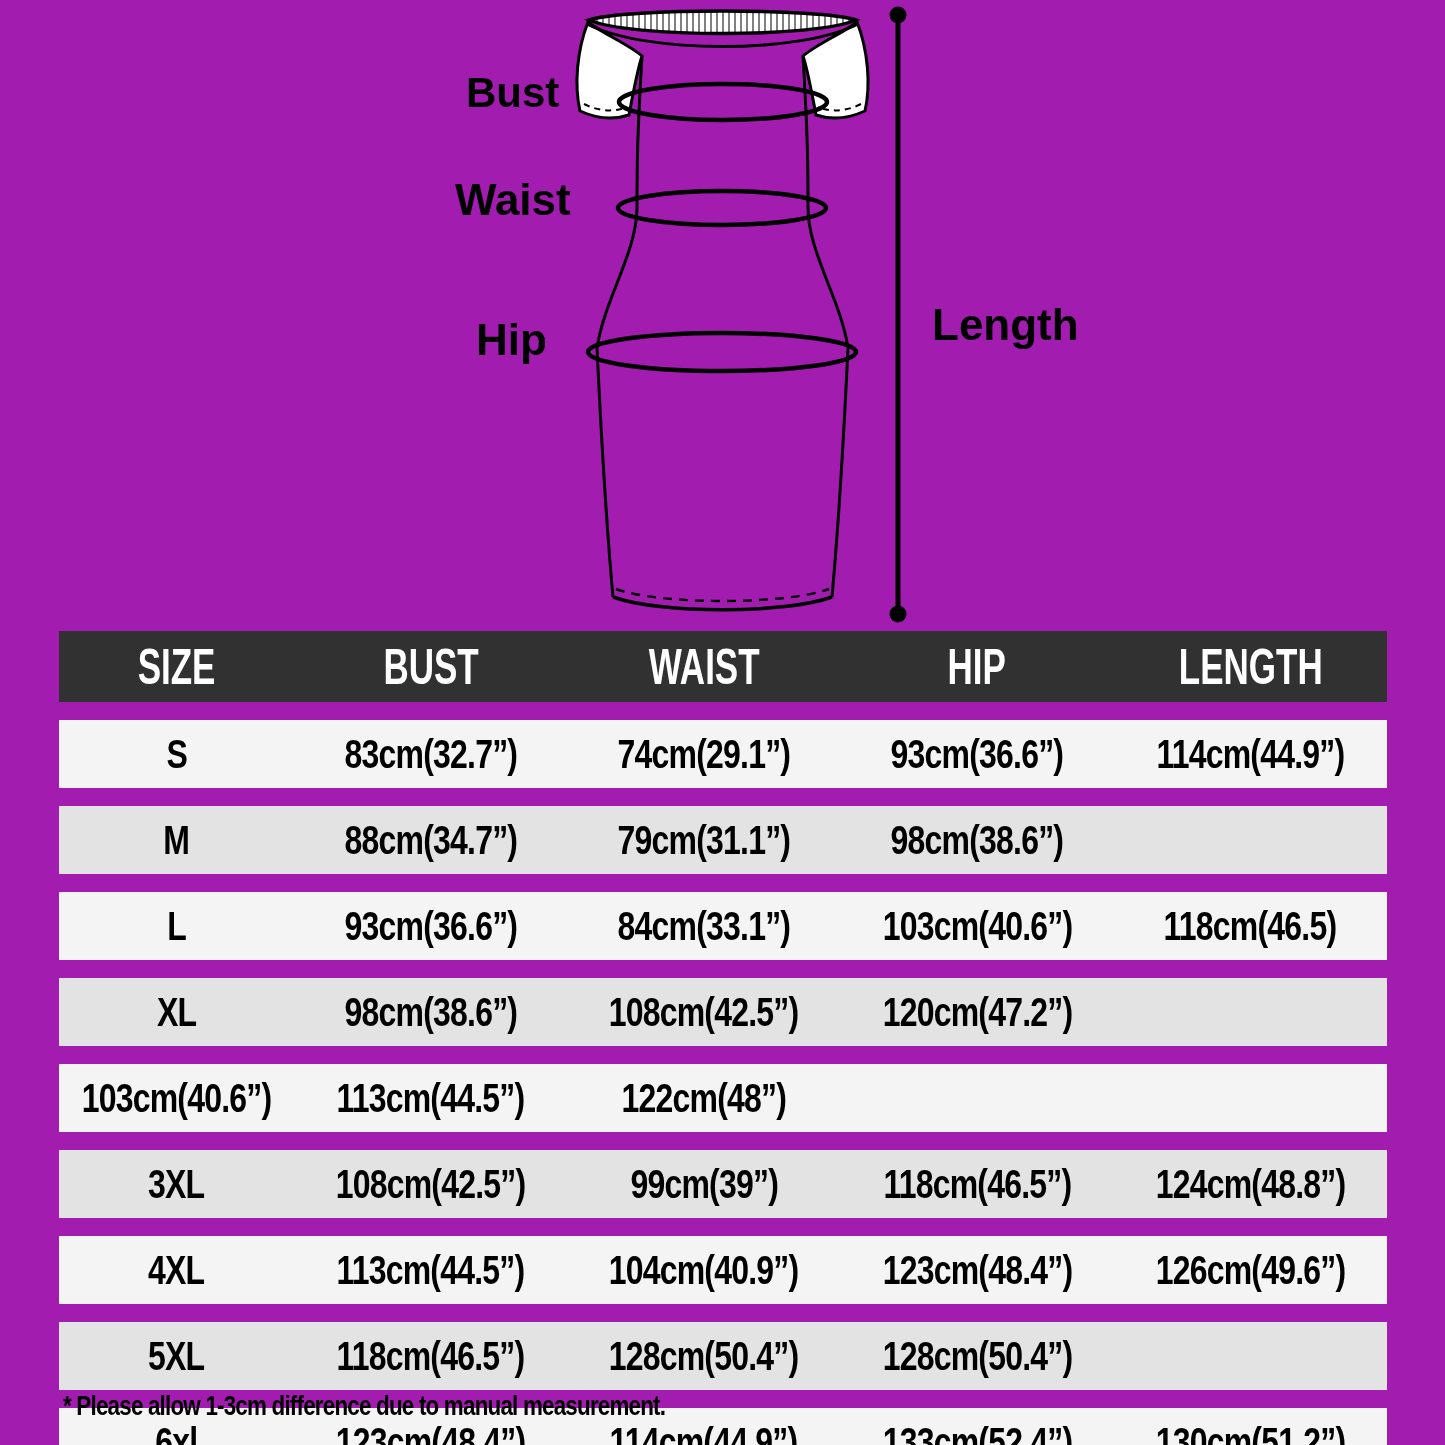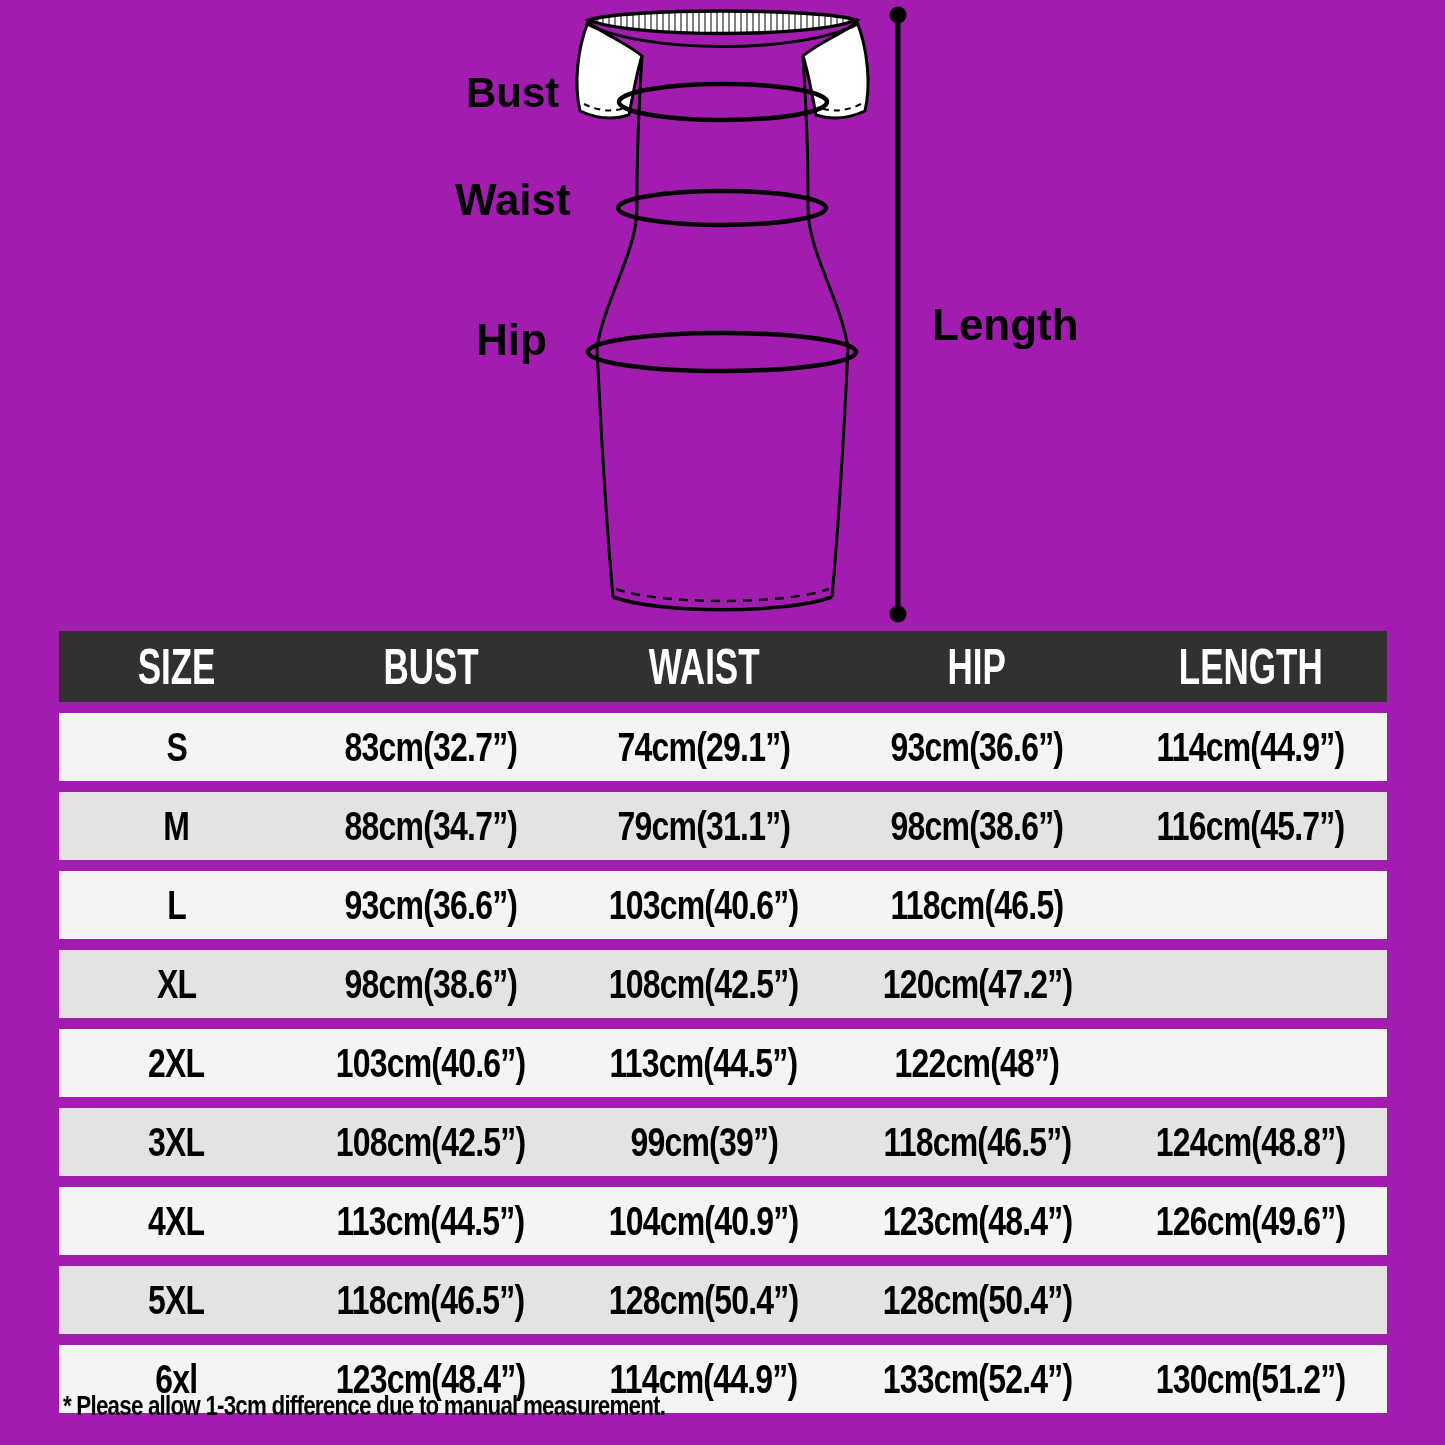--- a/index.html
+++ b/index.html
@@ -25,21 +25,21 @@
   #length-label{left:932px;top:303px;}
 
   
   #size-table{
     position:absolute;left:59px;top:631px;width:1328px;
     display:flex;flex-direction:column;
   }
   .t-row{
     display:grid;
     grid-template-columns:17.7% 20.575% 20.575% 20.575% 20.575%;
-    margin-bottom:11px;
+    margin-bottom:18px;
   }
   .t-head{background:var(--header-bg);height:71px;}
   .t-body{height:68px;background:var(--row-light);}
   .t-body.alt{background:var(--row-alt);}
   .t-cell{
     display:flex;align-items:center;justify-content:center;
     color:var(--ink);font-weight:bold;white-space:nowrap;
   }
   .t-head .t-cell{color:#ffffff;font-size:50px;}
   .t-body .t-cell{font-size:40px;}
@@ -143,32 +143,32 @@
         </div>
         <div class="t-cell">
           <span class="cn">88cm(34.7”)</span>
         </div>
         <div class="t-cell">
           <span class="cn">79cm(31.1”)</span>
         </div>
         <div class="t-cell">
           <span class="cn">98cm(38.6”)</span>
         </div>
-        <div class="t-cell">
-          <span class="cn">116cm(45.7”)</span>
-        </div>
       </div>
       <div class="t-row t-body">
         <div class="t-cell">
           <span class="cn">L</span>
         </div>
         <div class="t-cell">
           <span class="cn">93cm(36.6”)</span>
         </div>
         <div class="t-cell">
+          <span class="cn">84cm(33.1”)</span>
+        </div>
+        <div class="t-cell">
           <span class="cn">103cm(40.6”)</span>
         </div>
         <div class="t-cell">
           <span class="cn">118cm(46.5)</span>
         </div>
       </div>
       <div class="t-row t-body alt">
         <div class="t-cell">
           <span class="cn">XL</span>
         </div>
@@ -176,23 +176,20 @@
           <span class="cn">98cm(38.6”)</span>
         </div>
         <div class="t-cell">
           <span class="cn">108cm(42.5”)</span>
         </div>
         <div class="t-cell">
           <span class="cn">120cm(47.2”)</span>
         </div>
       </div>
       <div class="t-row t-body">
-        <div class="t-cell">
-          <span class="cn">2XL</span>
-        </div>
         <div class="t-cell">
           <span class="cn">103cm(40.6”)</span>
         </div>
         <div class="t-cell">
           <span class="cn">113cm(44.5”)</span>
         </div>
         <div class="t-cell">
           <span class="cn">122cm(48”)</span>
         </div>
       </div>

